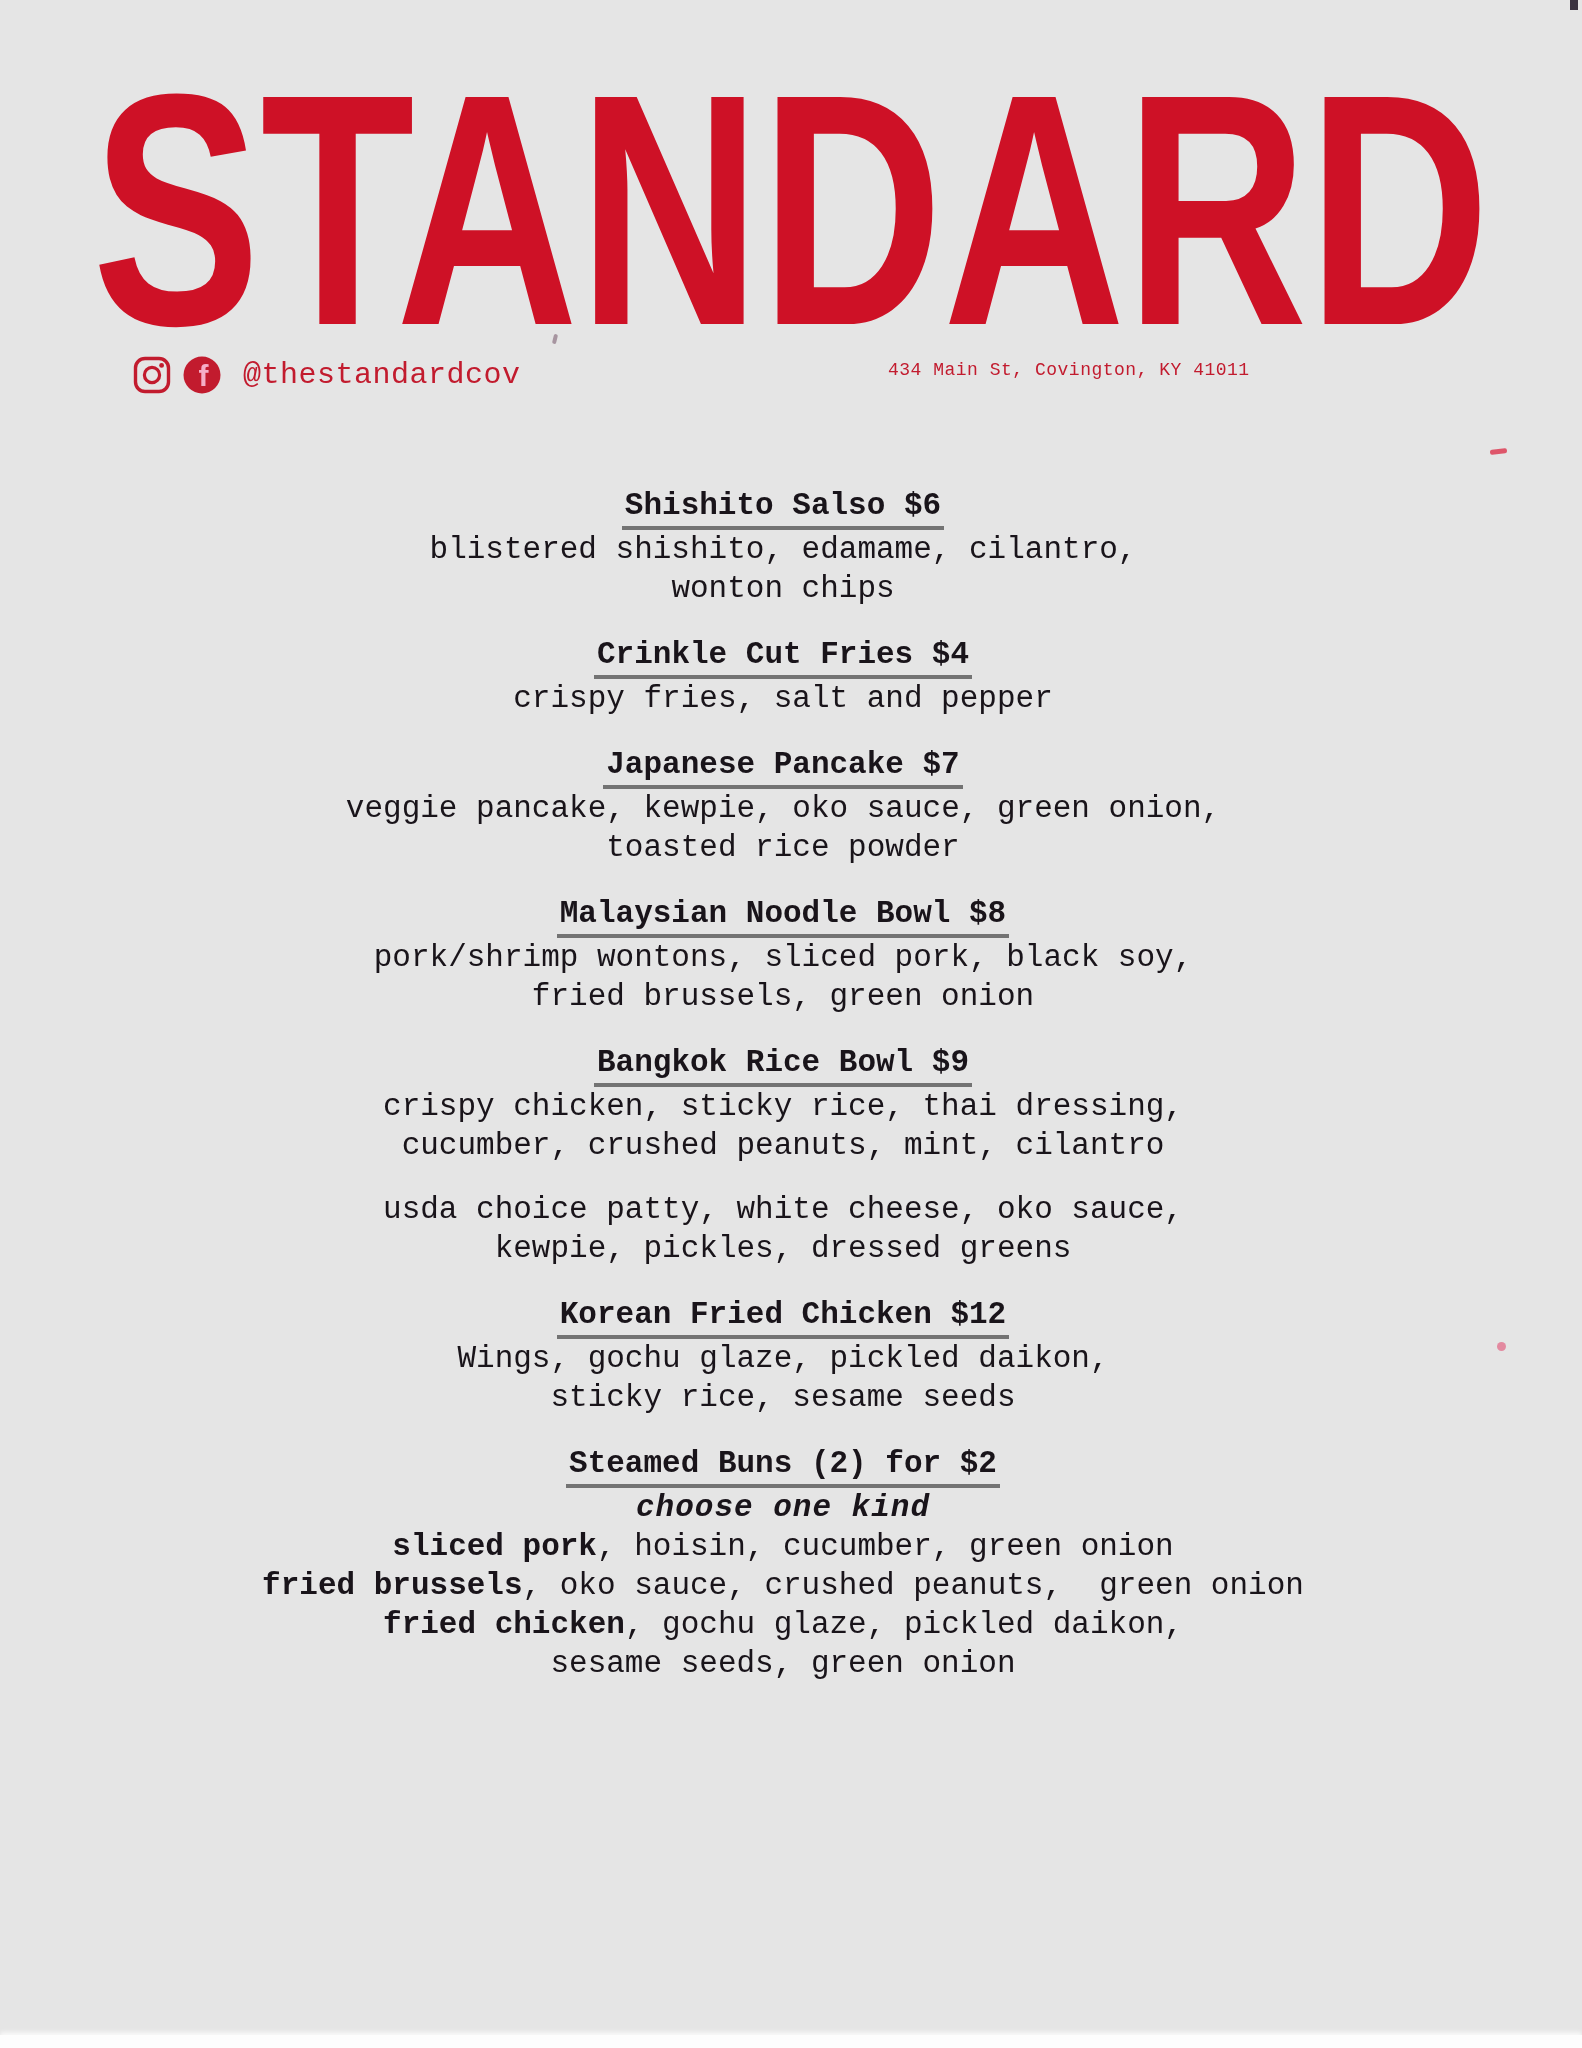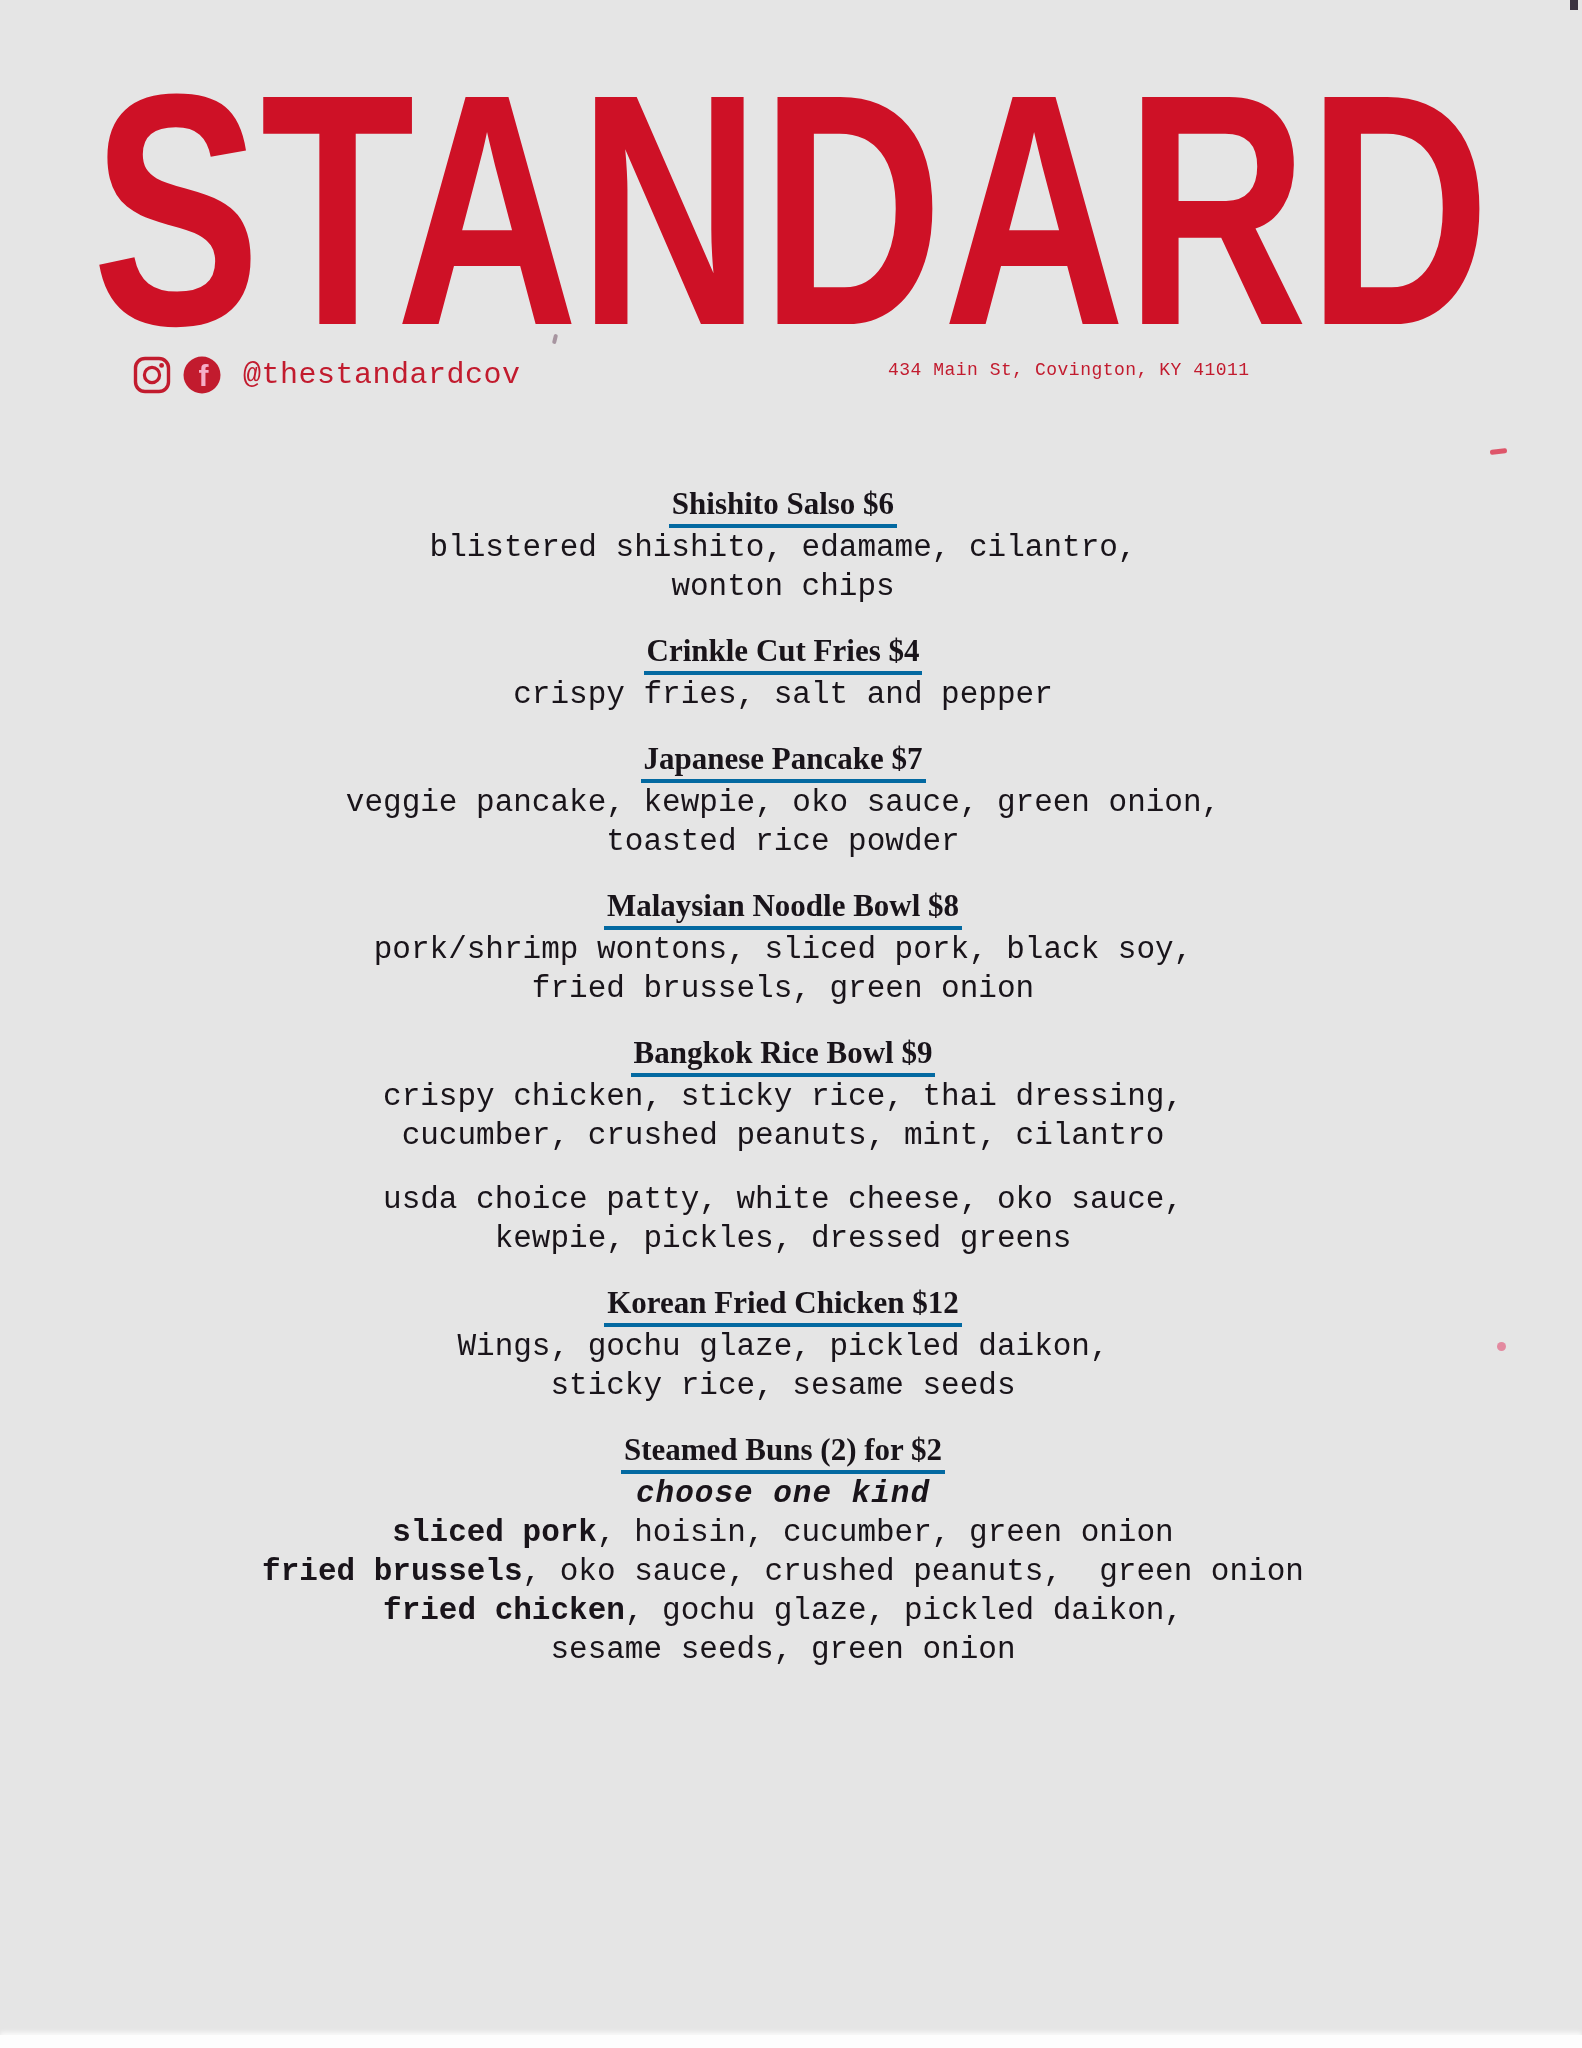--- a/index.html
+++ b/index.html
@@ -59,22 +59,21 @@
     line-height: 39px;
     color: #19141a;
   }
   .item { margin-bottom: 25px; }
   .heading-row { line-height: 44px; }
   .heading {
     display: inline-block;
     font-weight: 700;
     line-height: 35px;
     padding: 0 3px 3px 3px;
-    border-bottom: 4px solid #0369a1;
-    font-family: Liberation Serif, serif;
+    border-bottom: 4px solid #737373;
   }
   .desc { white-space: pre; }
   .subtitle {
     font-weight: 700;
     font-style: italic;
     letter-spacing: 1px;
     text-align: center;
   }
   .opt-name { font-weight: 700; }
   .opt-line { white-space: pre; }

